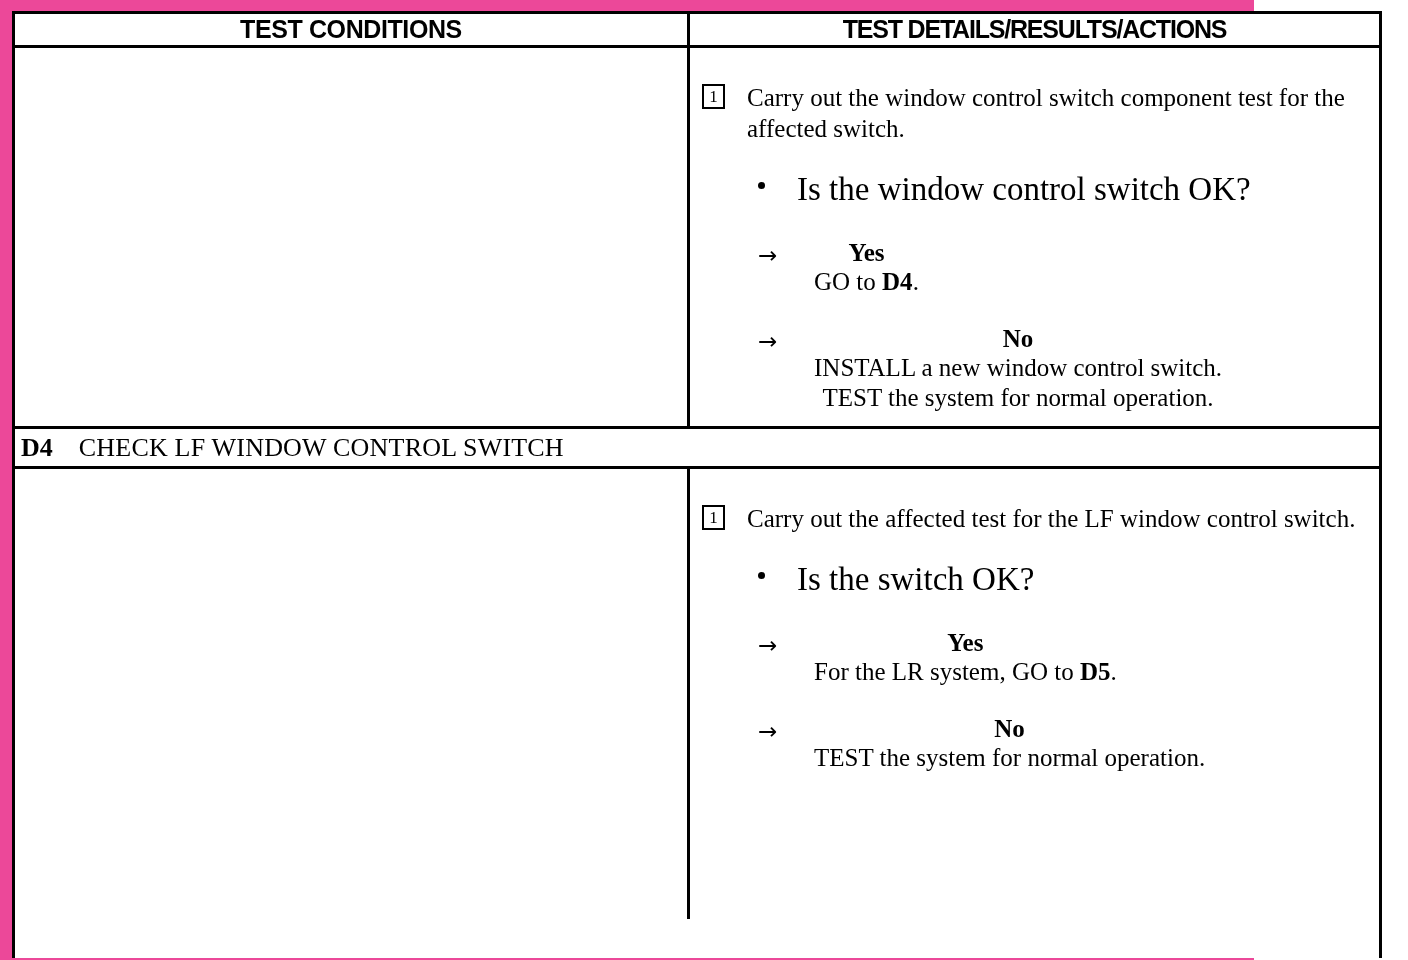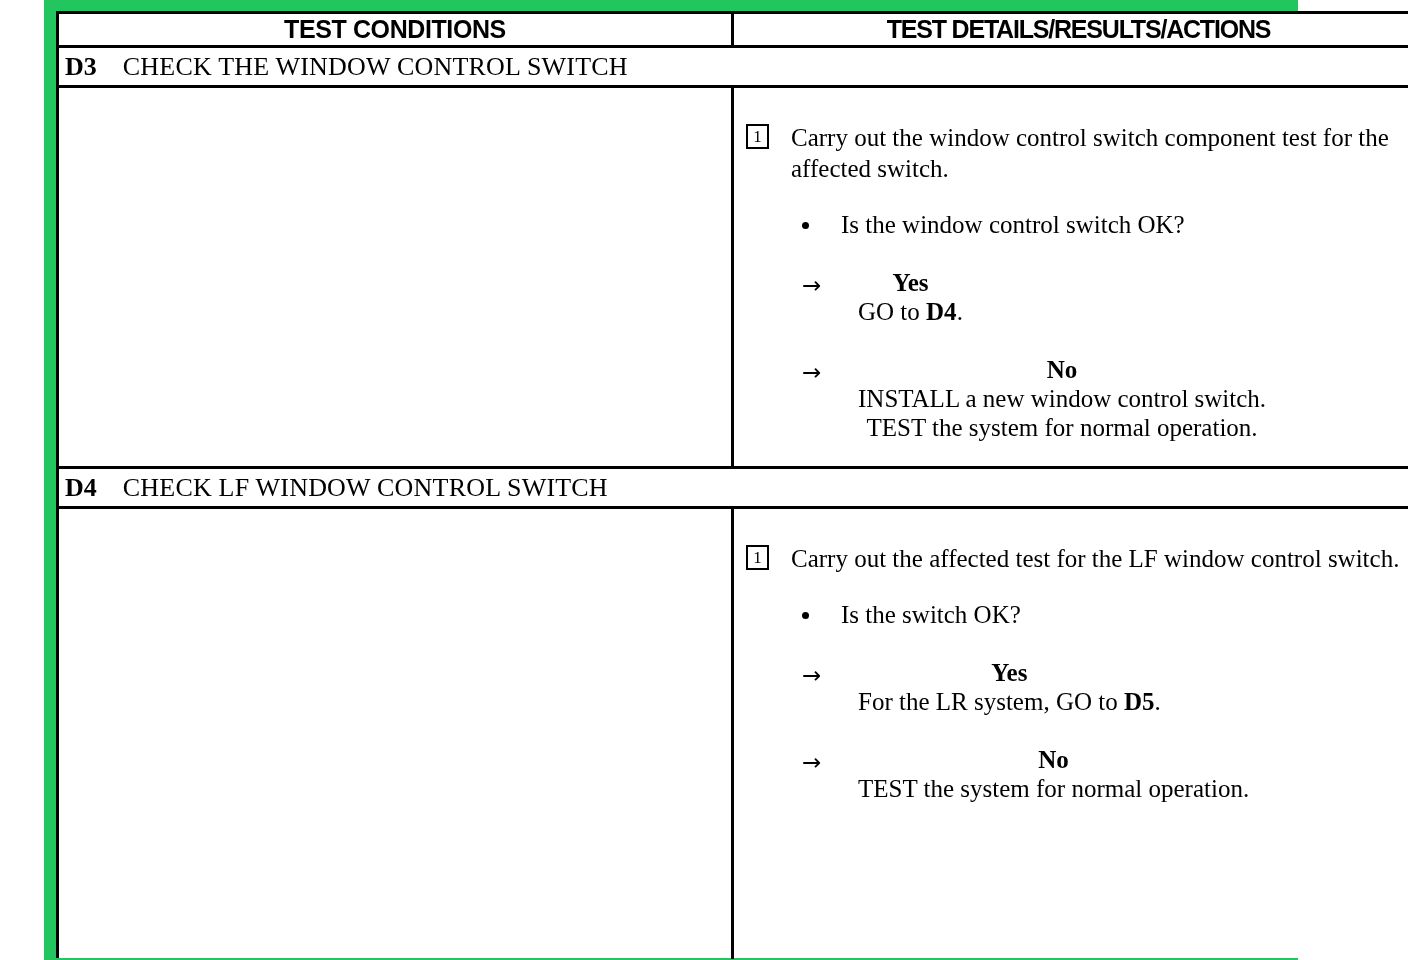--- a/index.html
+++ b/index.html
@@ -13,22 +13,21 @@
     overflow: hidden;
     font-family: "Liberation Serif", "DejaVu Serif", serif;
     color: #000000;
     -webkit-font-smoothing: none;
   }
 
   .page {
     position: relative;
     width: 1254px;
     height: 960px;
-    background: #22c55e;
-    margin-left: 44px;
+    background: #ec4899;
   }
 
   
   .diag-table {
     position: absolute;
     left: 12px;
     top: 11px;
     width: 1370px;
     height: 947px;
     border: 3px solid #000;
@@ -143,21 +142,21 @@
   .bullet-dot {
     flex: 0 0 auto;
     width: 7px;
     height: 7px;
     background: #000;
     border-radius: 50%;
     margin-top: 12px;
   }
   .question-text {
     margin-left: 32px;
-    font-size: 25px;
+    font-size: 33px;
     line-height: 1.2;
   }
 
   
   .branch {
     display: flex;
     align-items: flex-start;
     margin-top: 28px;
     padding-left: 56px;
   }
@@ -199,24 +198,20 @@
 
     <div class="header-row">
       <div class="header-cell left">
         <span class="hdr-txt">TEST CONDITIONS</span>
       </div>
       <div class="header-cell right">
         <span class="hdr-txt">TEST DETAILS/RESULTS/ACTIONS</span>
       </div>
     </div>
 
-    <div class="section-title-row">
-      <span class="section-code">D3</span>
-      <span class="section-label">CHECK THE WINDOW CONTROL SWITCH</span>
-    </div>
 
     <div class="body-row row-d3">
       <div class="cond-cell">
         <span></span>
       </div>
       <div class="detail-cell">
 
         <div class="step">
           <div class="step-box">1</div>
           <div class="step-text">Carry out the window control switch component test for the affected switch.</div>

